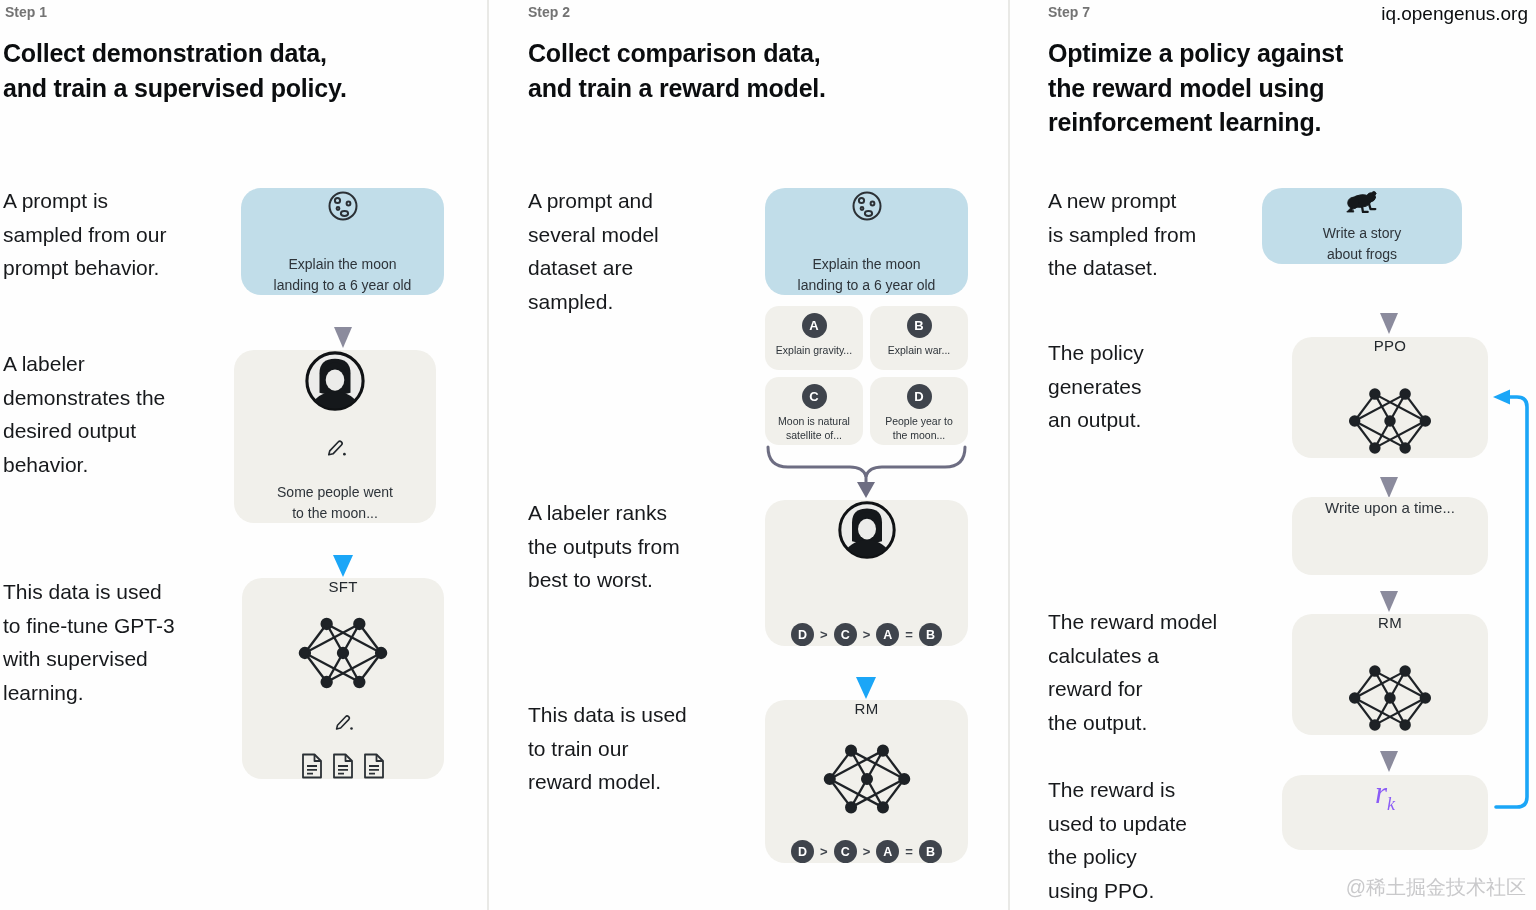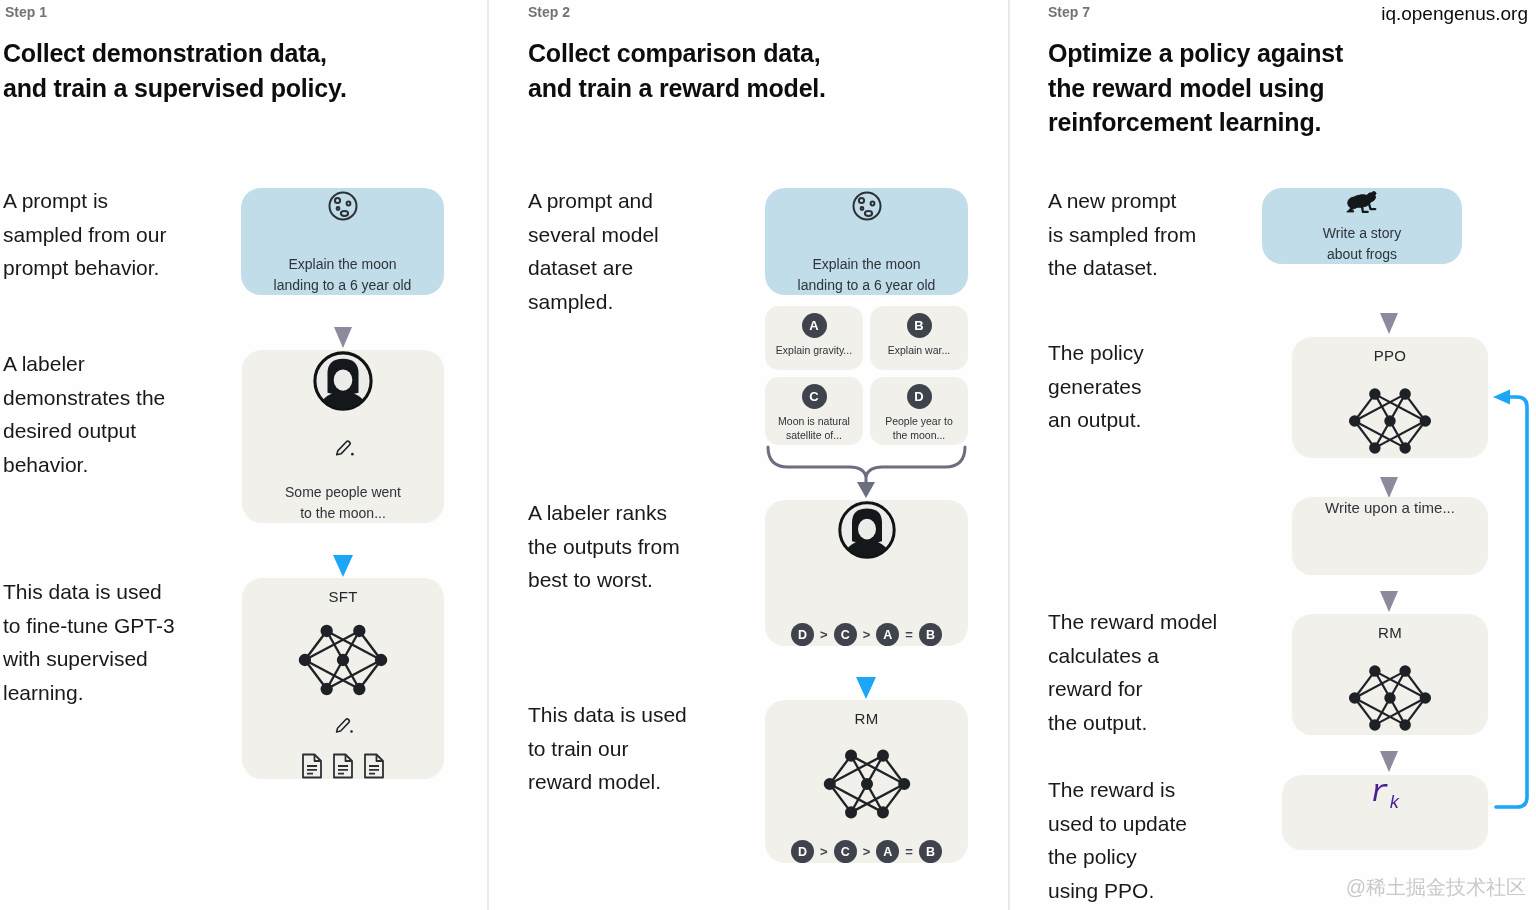--- a/index.html
+++ b/index.html
@@ -12,33 +12,33 @@
   .abs{position:absolute;}
   .divider{position:absolute;top:0;width:2px;height:910px;background:#e9e9e6;}
   .step-label{font-size:14px;color:#737373;font-weight:bold;}
   .title{font-size:25px;font-weight:bold;line-height:1.38;color:#0b0d0f;letter-spacing:-0.2px;white-space:pre-line;}
   .para{font-size:21px;line-height:1.6;color:#17191c;white-space:pre-line;}
   .card{position:absolute;border-radius:20px;display:flex;flex-direction:column;align-items:center;justify-content:space-between;}
   .card-blue{background:#c1dde9;}
   .card-gray{background:#f1f0eb;}
   .card-text{font-size:14px;line-height:1.45;color:#2e343a;text-align:center;white-space:pre-line;}
   .caption{font-size:10.5px;line-height:1.35;color:#2e343a;text-align:center;white-space:pre-line;}
-  .model-label{font-size:15px;color:#23282d;letter-spacing:0.3px;margin-top:10px;}
+  .model-label{font-size:15px;color:#23282d;letter-spacing:0.3px;}
   .arrow-gray{width:0;height:0;border-left:9px solid transparent;border-right:9px solid transparent;border-top:21px solid #8b8b9d;}
   .arrow-blue{width:0;height:0;border-left:10px solid transparent;border-right:10px solid transparent;border-top:22px solid #1ba6f7;}
   .badge{width:23px;height:23px;border-radius:50%;background:#3f444c;color:#fff;font-size:12.5px;font-weight:bold;
          display:inline-flex;align-items:center;justify-content:center;}
   .badge-lg{width:25px;height:25px;border-radius:50%;background:#3f444c;color:#fff;font-size:13px;font-weight:bold;
          display:flex;align-items:center;justify-content:center;}
   .op{color:#3f444c;font-size:13px;font-weight:bold;margin:0 2px;}
   .rank-row{display:flex;align-items:center;gap:4px;}
   .small-card{position:absolute;border-radius:14px;background:#f1f0eb;display:flex;flex-direction:column;align-items:center;padding-top:7px;gap:5px;}
   .site-label{font-size:19px;color:#0b0d0f;}
   .watermark{font-size:20px;color:#c9c9cb;}
-  .rk{font-family:Liberation Mono, monospace;font-style:italic;font-size:31px;color:#4c1d95;}
+  .rk{font-family:Liberation Serif, serif;font-style:italic;font-size:31px;color:#8b5cf6;}
   .rk sub{font-size:18px;}
   svg{display:block;}
 </style>
 </head>
 <body>
 
 <svg width="0" height="0" style="position:absolute">
   <defs>
     <g id="icon-net" stroke="#1e2226" stroke-width="2.6" fill="#1e2226">
       <line x1="36" y1="12" x2="12" y2="44"></line>
@@ -123,21 +123,21 @@
 <div class="card card-blue" style="left:241px;top:188px;width:203px;height:107px;gap:6px">
   <svg width="36" height="36" viewBox="0 0 36 36">
       <use href="#icon-moon"></use>
     </svg>
   <div class="card-text">Explain the moon
 landing to a 6 year old</div>
 </div>
 
 <div class="abs arrow-gray" style="left:334px;top:327px"></div>
 
-<div class="card card-gray" style="left:242px;top:350px;width:202px;height:173px;gap:12px">
+<div class="card card-gray" style="left:234px;top:350px;width:202px;height:173px;gap:12px">
   <svg width="62" height="62" viewBox="0 0 64 64">
       <use href="#icon-avatar"></use>
     </svg>
   <svg width="23" height="23" viewBox="0 0 24 24">
       <use href="#icon-pencil"></use>
     </svg>
   <div class="card-text">Some people went
 to the moon...</div>
 </div>
 

